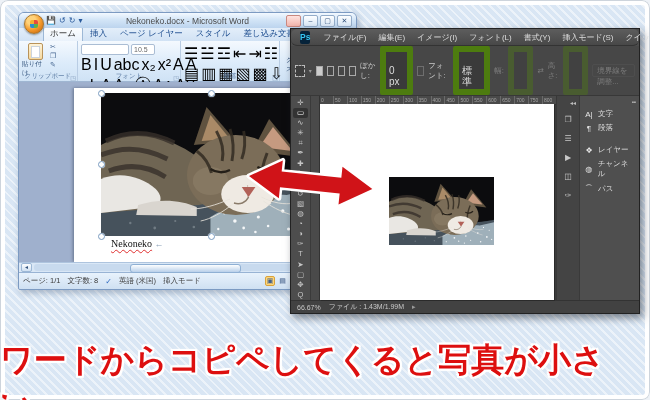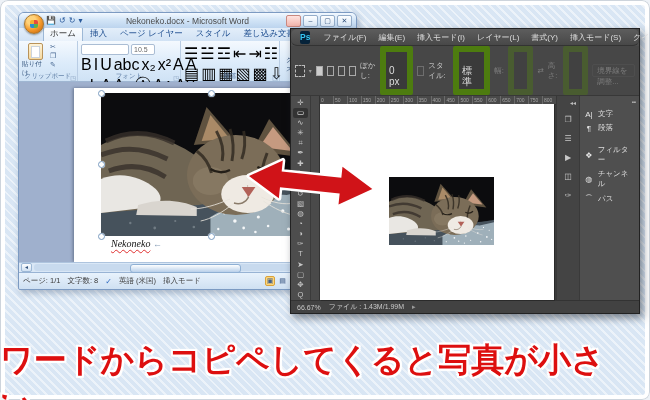--- a/index.html
+++ b/index.html
@@ -41,21 +41,21 @@
   .rgroup .glabel{position:absolute;bottom:0;left:0;right:0;text-align:center;font-size:6.5px;color:#5a7aa2;}
   .rgroup .launch{position:absolute;bottom:0;right:1px;font-size:6px;color:#7a94b5;}
   .paste-big{width:26px;display:flex;flex-direction:column;align-items:center;font-size:6.5px;color:#33537c;}
   .clip-ic{width:13px;height:15px;background:linear-gradient(#fef3d8,#f5d9a0);border:1px solid #b9935a;border-radius:2px;position:relative;}
   .clip-ic:before{content:"";position:absolute;left:2px;top:2px;right:2px;bottom:1px;background:#fff;border:1px solid #cbd4de;}
   .mini-col{display:flex;flex-direction:column;gap:1px;margin-left:2px;font-size:7px;color:#4a6a94;}
   .f-row{display:flex;gap:2px;align-items:center;margin-top:1px;}
   .combo{background:#fff;border:1px solid #aabdd4;border-radius:2px;font-size:7px;color:#666;height:9px;line-height:9px;padding:0 2px;}
   .styleA{display:flex;flex-direction:column;align-items:center;font-size:6px;color:#33537c;padding:0 3px;}
   .styleA .bigA{font-size:13px;font-weight:bold;color:#2d6ac0;text-shadow:1px 1px 0 #9cc;line-height:13px;}
-  .w-doc{flex:1 1 auto;position:relative;background:#9fb0cd;overflow:hidden;font-style:italic;}
+  .w-doc{flex:1 1 auto;position:relative;background:#9fb0cd;overflow:hidden;}
   .w-page{position:absolute;left:55px;top:6px;right:-2px;bottom:0;background:#fff;
     box-shadow:-1px 0 3px rgba(30,40,60,.45);}
   .w-photo{position:absolute;left:27px;top:5px;width:215px;height:143px;}
   .w-photo svg{display:block;width:100%;height:100%;}
   .handle{position:absolute;width:5px;height:5px;border-radius:50%;background:#fff;border:1px solid #7a9cc0;box-shadow:0 0 1px #fff;}
   .w-text{position:absolute;left:37px;top:150px;font-family:"Liberation Serif",serif;font-size:10px;color:#111;}
   .w-text .nek{text-decoration:underline wavy #e03030 1px;text-underline-offset:2px;}
   .w-text .ret{color:#8aa0b8;font-family:"Liberation Sans",sans-serif;font-size:9px;}
   .w-hscroll{flex:0 0 9px;background:#d9e7f6;border-top:1px solid #aec4de;display:flex;align-items:center;padding:0 2px;gap:2px;}
   .w-hscroll .arr{width:9px;height:7px;background:linear-gradient(#fdfeff,#cfe0f2);border:1px solid #9db8d6;border-radius:2px;font-size:5px;line-height:6px;text-align:center;color:#35557f;}
@@ -342,40 +342,40 @@
         </span>
       <span class="w-zoom">100%</span>
     </div>
   </div>
 
   <div id="ps">
     <div class="ps-menubar">
       <span class="ps-logo">Ps</span>
       <span class="ps-menu">ファイル(F)</span>
       <span class="ps-menu">編集(E)</span>
-      <span class="ps-menu">挿入モード(I)</span>
-      <span class="ps-menu">レイヤー(L)</span>
+      <span class="ps-menu">イメージ(I)</span>
+      <span class="ps-menu">フォント(L)</span>
       <span class="ps-menu">書式(Y)</span>
       <span class="ps-menu">挿入モード(S)</span>
       <span class="ps-menu">クイック(T)</span>
       <span class="ps-menu">3D(D)</span>
 
     </div>
 
     <div class="ps-options">
       <span class="tool-chip"></span>
       <span style="font-size:6px;color:#999">▾</span>
       <span class="mode-ic solid"></span>
       <span class="mode-ic"></span>
       <span class="mode-ic"></span>
       <span class="mode-ic"></span>
       <span>ぼかし:</span>
       <span class="ps-input" style="width:24px">0 px</span>
       <span class="mode-ic faded"></span>
-      <span>スタイル:</span>
+      <span>フォント:</span>
       <span class="ps-input" style="width:30px">標準</span>
       <span class="faded">幅:</span>
       <span class="ps-input faded" style="width:12px"></span>
       <span class="faded">⇄</span>
       <span class="faded">高さ:</span>
       <span class="ps-input faded" style="width:12px"></span>
       <span class="refine faded">境界線を調整...</span>
     </div>
 
 
@@ -451,21 +451,21 @@
           <span class="pic">A|</span>
           <span>文字</span>
         </div>
         <div class="prow">
           <span class="pic">¶</span>
           <span>段落</span>
         </div>
         <div class="pgap"></div>
         <div class="prow">
           <span class="pic">❖</span>
-          <span>フィルター</span>
+          <span>レイヤー</span>
         </div>
         <div class="prow">
           <span class="pic">◍</span>
           <span>チャンネル</span>
         </div>
         <div class="prow">
           <span class="pic">⌒</span>
           <span>パス</span>
         </div>
       </div>

